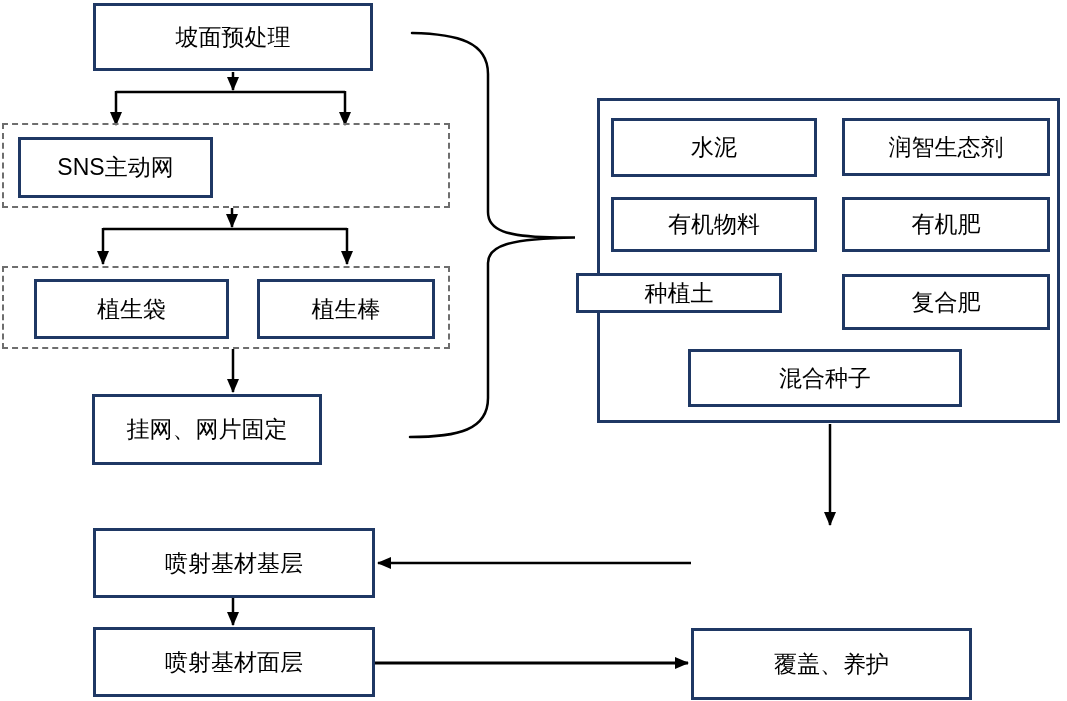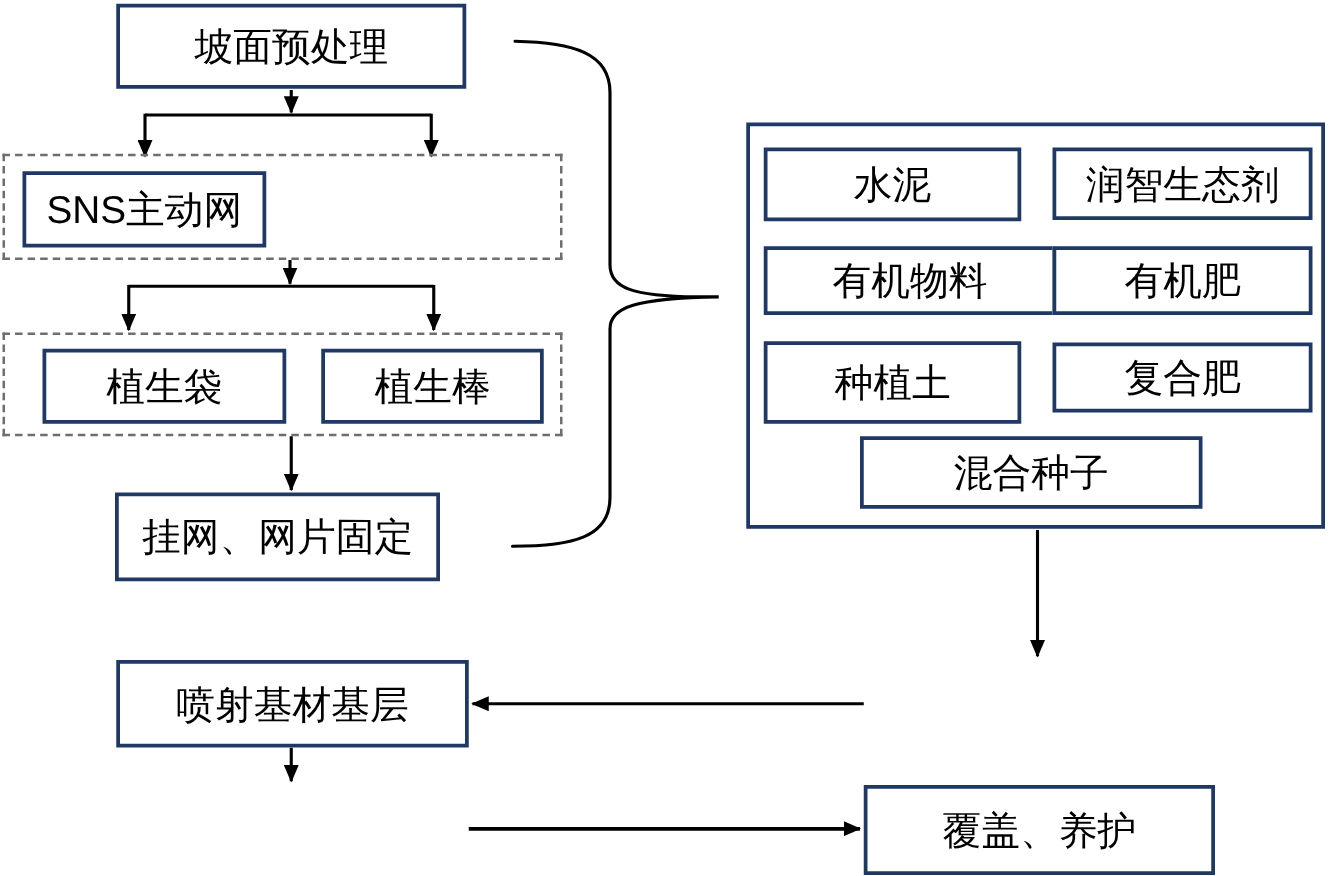--- a/index.html
+++ b/index.html
@@ -16,21 +16,21 @@
     overflow: hidden;
   }
   .node {
     position: absolute;
     box-sizing: border-box;
     border: 3px solid #1f3864;
     background: #ffffff;
     display: flex;
     align-items: center;
     justify-content: center;
-    font-size: 31px;
+    font-size: 23px;
     color: #000000;
     white-space: nowrap;
     line-height: 1;
   }
   .panel {
     position: absolute;
     box-sizing: border-box;
     border: 3px solid #1f3864;
     background: #ffffff;
   }
@@ -98,35 +98,36 @@
 
   <div class="node" style="left:93px; top:3px; width:280px; height:68px;">坡面预处理</div>
 
   <div class="node" style="left:18px; top:137px; width:195px; height:61px;">SNS主动网</div>
 
 
   <div class="node" style="left:34px; top:279px; width:195px; height:60px;">植生袋</div>
 
   <div class="node" style="left:257px; top:279px; width:178px; height:60px;">植生棒</div>
 
-  <div class="node" style="left:92px; top:394px; width:260px; height:71px;">挂网、网片固定</div>
+  <div class="node" style="left:92px; top:394px; width:230px; height:71px;">挂网、网片固定</div>
 
   <div class="node" style="left:842px; top:118px; width:208px; height:58px;">润智生态剂</div>
 
   <div class="node" style="left:611px; top:118px; width:206px; height:59px;">水泥</div>
 
-  <div class="node" style="left:611px; top:197px; width:234px; height:55px;">有机物料</div>
+  <div class="node" style="left:611px; top:197px; width:206px; height:55px;">有机物料</div>
 
   <div class="node" style="left:842px; top:197px; width:208px; height:55px;">有机肥</div>
 
-  <div class="node" style="left:611px; top:273px; width:206px; height:66px;">种植土</div>
+  <div class="node" style="left:576px; top:273px; width:206px; height:40px;">种植土</div>
 
   <div class="node" style="left:842px; top:274px; width:208px; height:56px;">复合肥</div>
 
   <div class="node" style="left:688px; top:349px; width:274px; height:58px;">混合种子</div>
 
   <div class="node" style="left:93px; top:528px; width:282px; height:70px;">喷射基材基层</div>
 
 
+  <div class="node" style="left:93px; top:627px; width:282px; height:70px;">喷射基材面层</div>
 
   <div class="node" style="left:691px; top:628px; width:281px; height:72px;">覆盖、养护</div>
 
 </div>
 
 </body></html>

